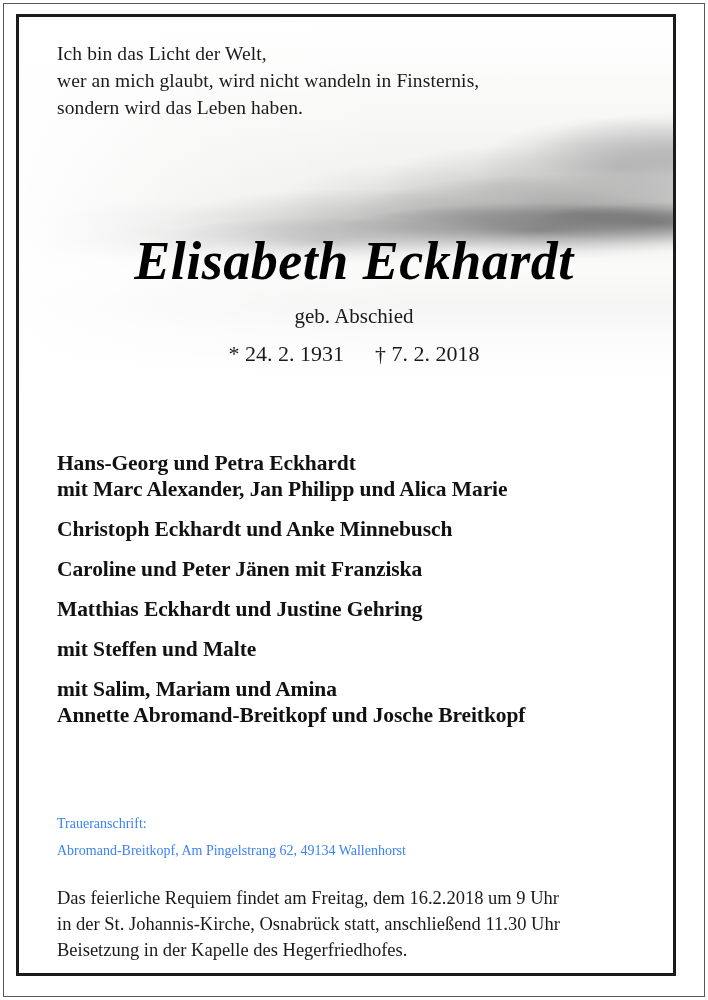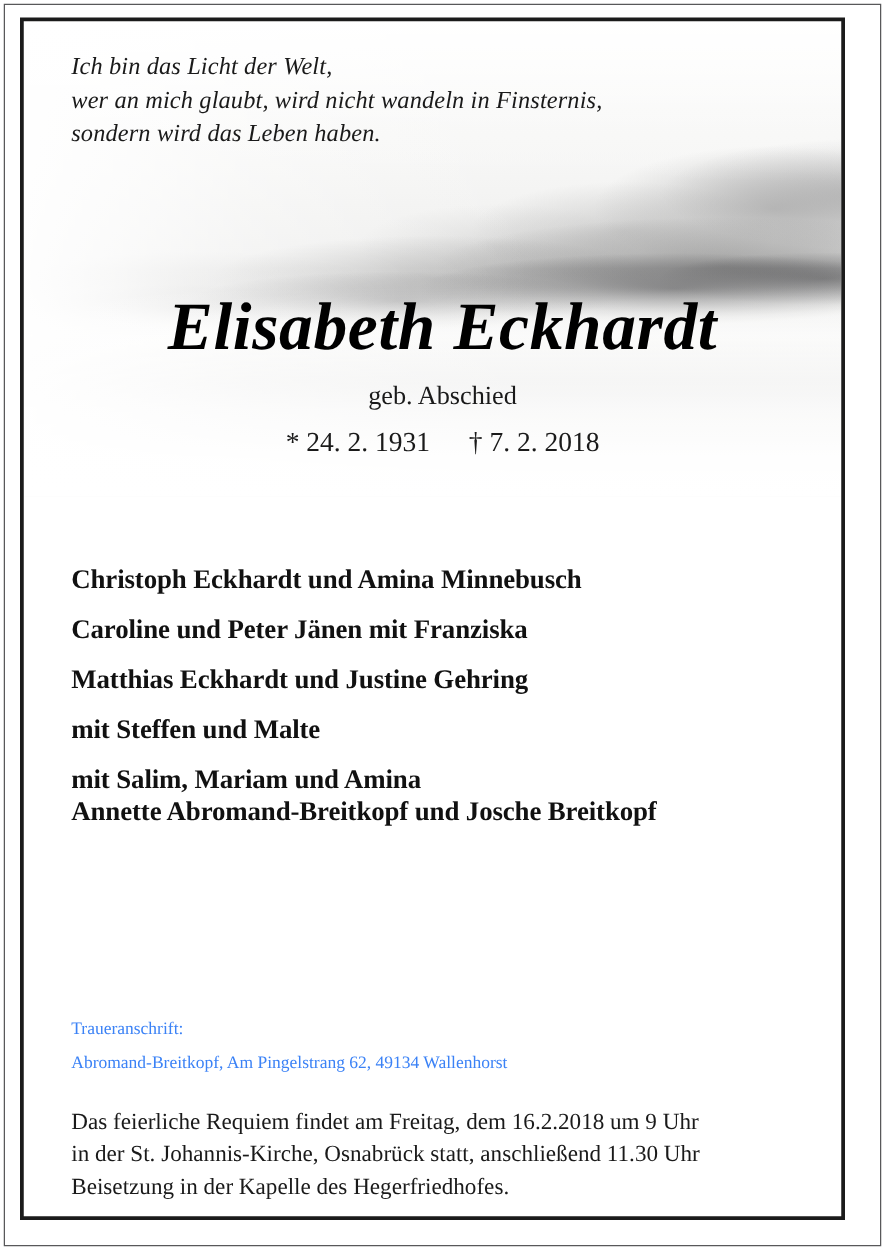--- a/index.html
+++ b/index.html
@@ -141,21 +141,20 @@
   .content {
     position: absolute;
     inset: 0;
     z-index: 20;
   }
 
   .quote {
     position: absolute;
     left: 57px;
     top: 40px;
-    font-style: italic;
     font-size: 19.5px;
     line-height: 27px;
     color: #1a1a1a;
     letter-spacing: 0.1px;
   }
   .quote div { white-space: pre; }
 
   .name {
     position: absolute;
     left: 0;
@@ -270,21 +269,25 @@
 
     <div class="dates">
       <span>* 24. 2. 1931</span>
       <span class="gap"></span>
       <span>† 7. 2. 2018</span>
     </div>
 
 
     <div class="families">
       <div class="family-group">
-        <div>Christoph Eckhardt und Amina Minnebusch</div>
+        <div>Hans-Georg und Petra Eckhardt</div>
+        <div>mit Marc Alexander, Jan Philipp und Alica Marie</div>
+      </div>
+      <div class="family-group">
+        <div>Christoph Eckhardt und Anke Minnebusch</div>
       </div>
       <div class="family-group">
         <div>Caroline und Peter Jänen mit Franziska</div>
       </div>
       <div class="family-group">
         <div>Matthias Eckhardt und Justine Gehring</div>
       </div>
       <div class="family-group">
         <div>mit Steffen und Malte</div>
       </div>

